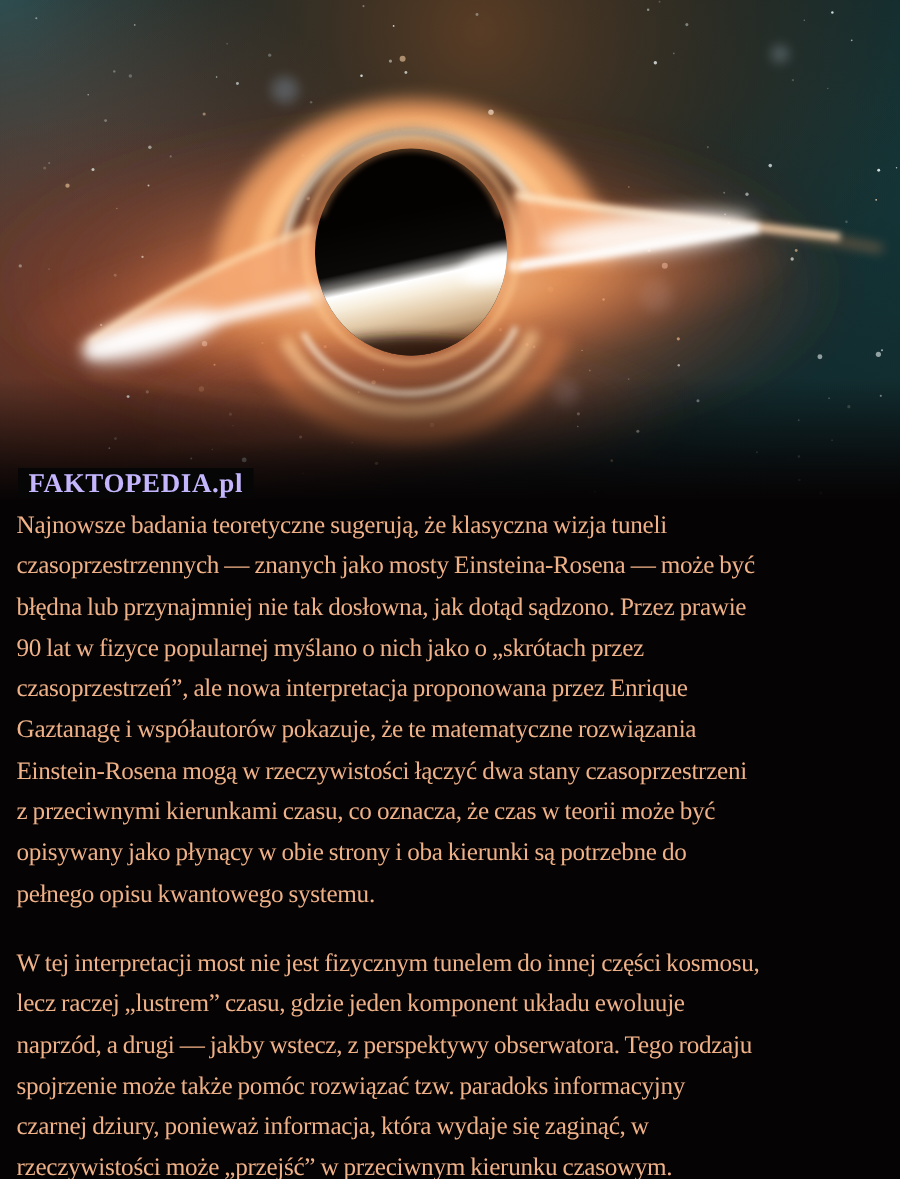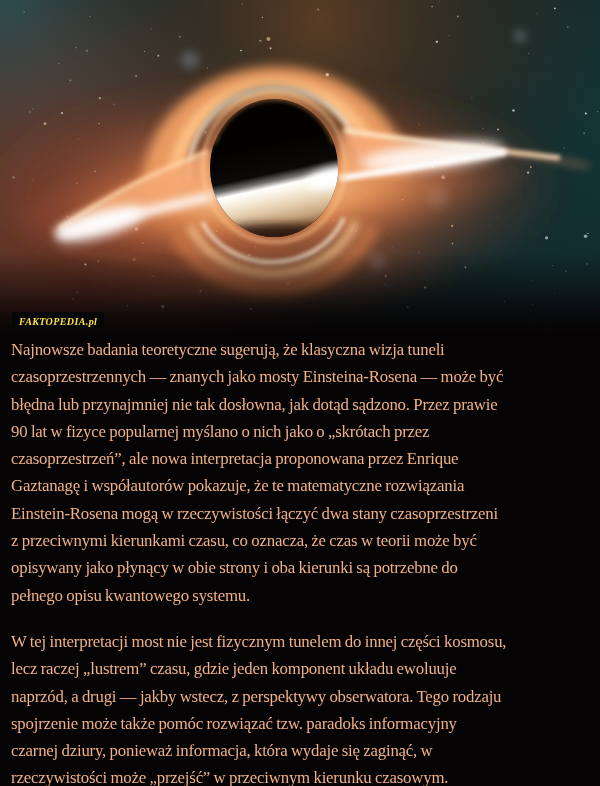--- a/index.html
+++ b/index.html
@@ -1,22 +1,22 @@
 <!DOCTYPE html>
 <html><head>
 <meta charset="utf-8">
 <style>
   html,body{margin:0;padding:0;background:#060304;}
   body{width:600px;height:786px;overflow:hidden;position:relative;
        font-family:"Liberation Serif","DejaVu Serif",serif;}
   .photo{position:absolute;top:0;left:0;width:600px;height:334px;overflow:hidden;}
   .photo svg{display:block;}
   .watermark{position:absolute;left:12px;top:312px;background:#060606;
-       color:#fde047;font-family:"Liberation Serif",serif;font-weight:bold;
-       font-size:10px;line-height:20px;padding:0 7px;letter-spacing:.4px;font-style:italic;}
+       color:#c4b5fd;font-family:"Liberation Serif",serif;font-weight:bold;
+       font-size:18px;line-height:20px;padding:0 7px;letter-spacing:.4px;}
   .article{position:absolute;top:334px;left:0;width:600px;height:452px;
        background:#060304;padding:2px 6px 0 11px;box-sizing:border-box;
        color:#efb187;font-size:16.8px;line-height:27.3px;
        letter-spacing:-0.2px;word-spacing:-0.5px;overflow:hidden;}
   .article p{margin:0;white-space:pre-line;}
   .article p + p{margin-top:19px;}
 </style>
 </head>
 <body>
 

